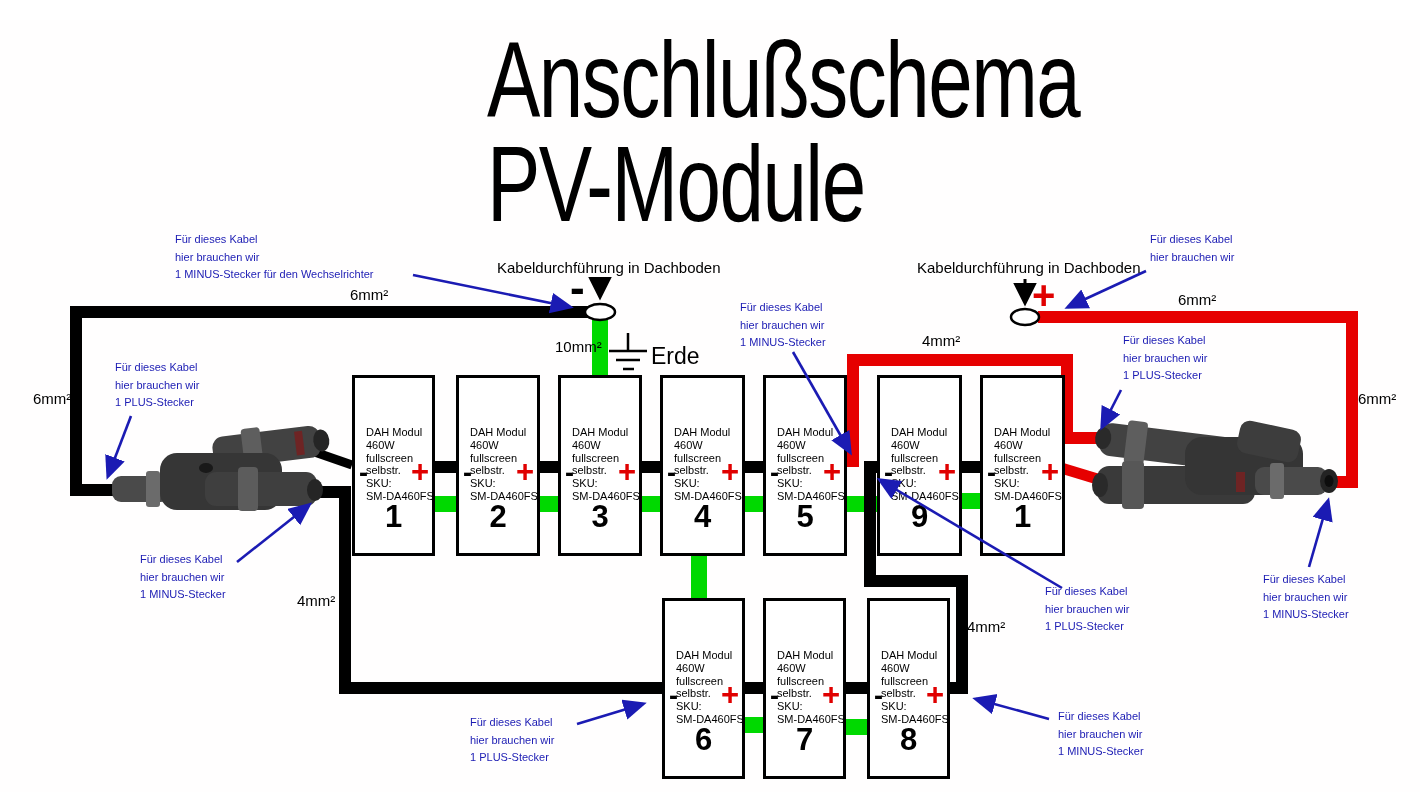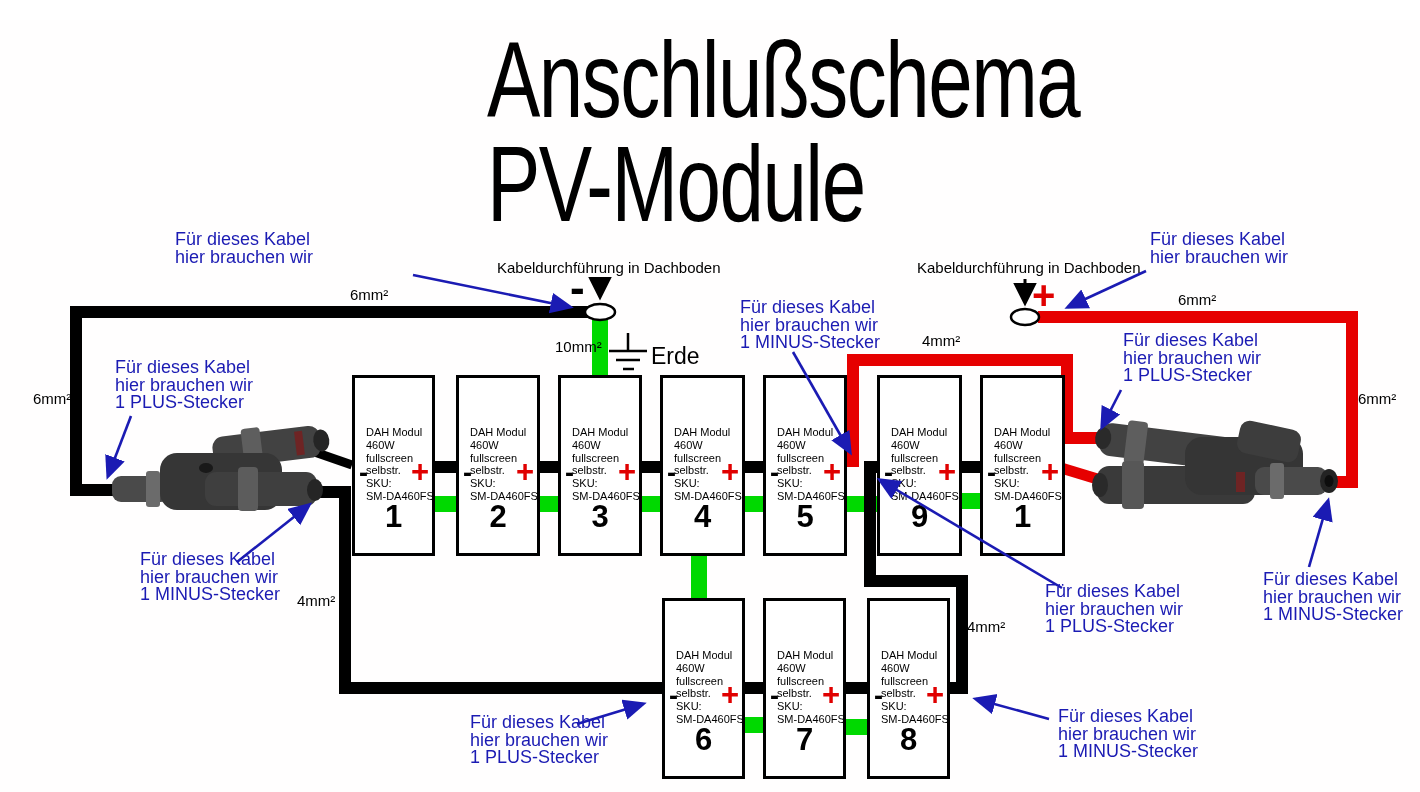--- a/index.html
+++ b/index.html
@@ -4,21 +4,21 @@
 <style>
   html,body{margin:0;padding:0;background:#fff;}
   .stage{position:relative;width:1420px;height:792px;background:#fffefe;overflow:hidden;
          font-family:"Liberation Sans",sans-serif;color:#000;margin-top:20px;}
   .layer{position:absolute;left:0;top:0;width:1420px;height:792px;pointer-events:none;}
   #wires{z-index:0;} 
   #overlay{z-index:2;}
   .title{position:absolute;left:487px;font-size:108px;line-height:1.0;font-weight:400;
          letter-spacing:-2px;transform:scaleX(0.74);transform-origin:0 0;white-space:nowrap;z-index:1;}
   .t1{top:6px;} .t2{top:110px;}
-  .ann{position:absolute;color:#1b1bb3;font-size:18px;line-height:17.5px;white-space:nowrap;z-index:3;}
+  .ann{position:absolute;color:#1b1bb3;font-size:11px;line-height:17.5px;white-space:nowrap;z-index:3;}
   .lbl{position:absolute;color:#000;font-size:15px;white-space:nowrap;z-index:3;}
   .sign{position:absolute;font-weight:700;z-index:3;line-height:1;}
   .module{position:absolute;width:84px;height:181px;border:3px solid #000;background:#fff;
           box-sizing:border-box;z-index:1;}
   .m-spec{position:absolute;left:11px;top:48px;font-size:11px;line-height:12.8px;color:#000;white-space:nowrap;}
   .m-num{position:absolute;left:0;right:0;bottom:18px;text-align:center;font-size:31px;font-weight:700;}
   .m-minus{position:absolute;left:4px;top:80px;font-size:27px;font-weight:700;}
   .m-plus{position:absolute;right:3px;top:76px;font-size:31px;font-weight:700;color:#e00000;}
 </style>
 </head>
@@ -269,20 +269,21 @@
       <line x1="131" y1="396" x2="108" y2="456" marker-end="url(#ab)"></line>
       <line x1="237" y1="542" x2="309" y2="485" marker-end="url(#ab)"></line>
       <line x1="577" y1="704" x2="643" y2="684" marker-end="url(#ab)"></line>
       <line x1="1049" y1="699" x2="976" y2="679" marker-end="url(#ab)"></line>
     </g>
   </svg>
 
   <div class="ann" style="left:175px;top:211px;">
     <div>Für dieses Kabel</div>
       <div>hier brauchen wir</div>
+      <div>1 MINUS-Stecker für den Wechselrichter</div>
   </div>
   <div class="ann" style="left:115px;top:339px;">
     <div>Für dieses Kabel</div>
       <div>hier brauchen wir</div>
       <div>1 PLUS-Stecker</div>
   </div>
   <div class="ann" style="left:140px;top:531px;">
     <div>Für dieses Kabel</div>
       <div>hier brauchen wir</div>
       <div>1 MINUS-Stecker</div>

